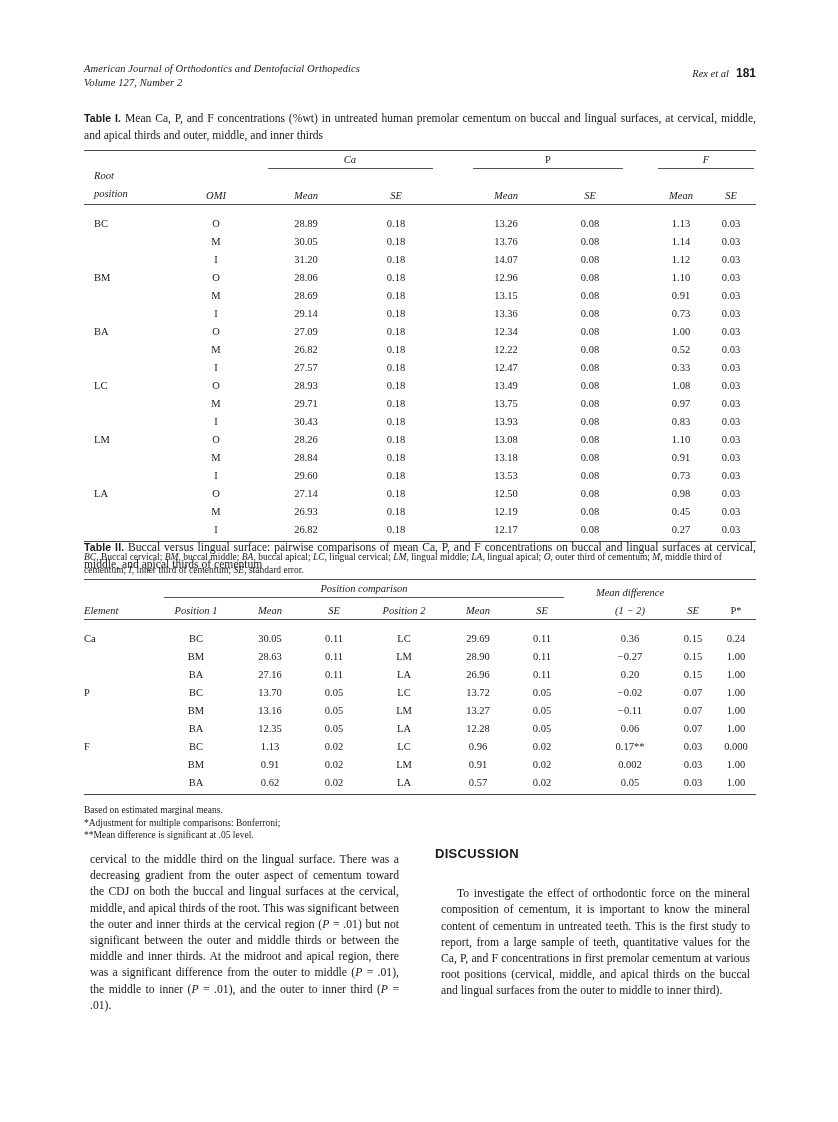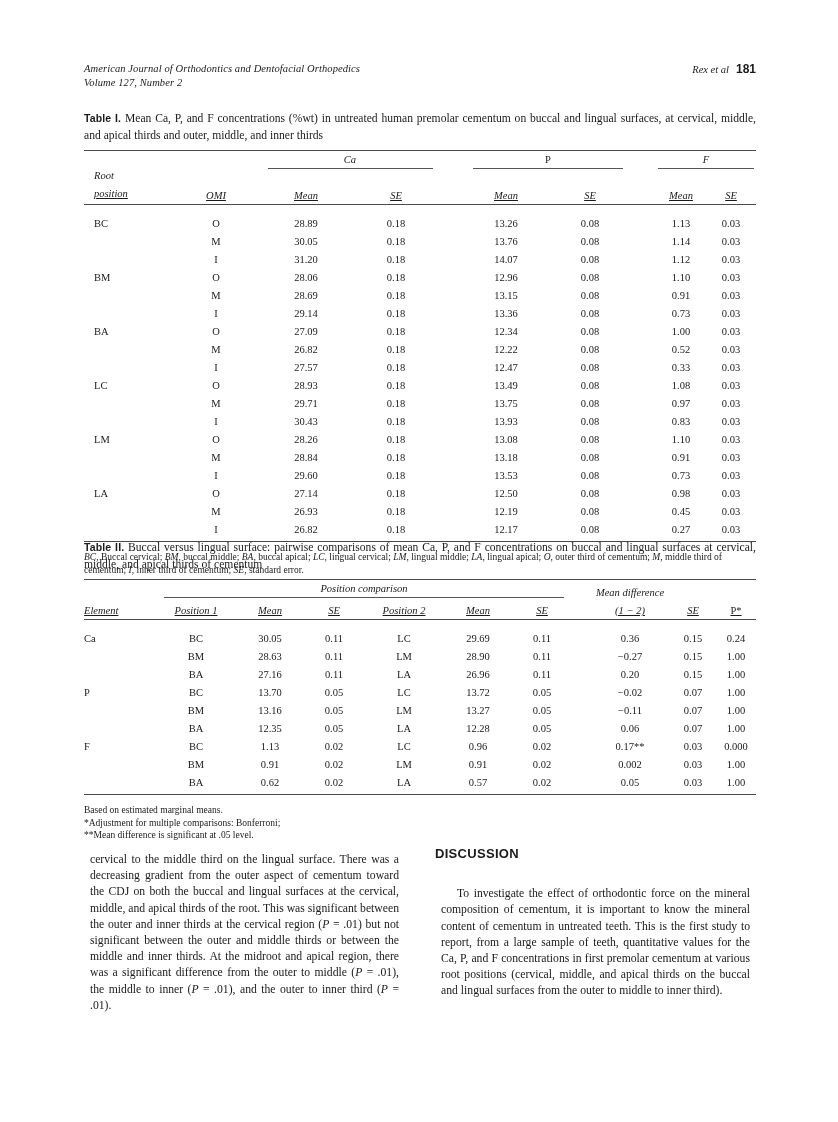--- a/index.html
+++ b/index.html
@@ -34,21 +34,21 @@
     align-items: flex-start;
   }
   .runhead-left {
     font-style: italic;
     font-size: 10.5px;
     line-height: 14px;
     letter-spacing: 0.1px;
   }
   .runhead-right {
     font-size: 10.5px;
-    line-height: 14px;
+    line-height: 22px;
     white-space: nowrap;
   }
   .runhead-right .authors { font-style: italic; }
   .runhead-right .pageno {
     font-family: "Liberation Sans", sans-serif;
     font-weight: bold;
     font-size: 12px;
     margin-left: 7px;
   }
 
@@ -77,21 +77,21 @@
   }
   table.data td, table.data th {
     padding: 0;
     font-weight: normal;
     vertical-align: bottom;
   }
 
   .rule-thick { border-top: 1.6px solid #4a4a4a; }
 
   tr.head-top td { height: 16px; padding-top: 2px; }
-  tr.head-bot td { height: 17px; padding-top: 1px; padding-bottom: 3px; text-decoration: underline; }
+  tr.head-bot td { height: 17px; padding-top: 1px; padding-bottom: 3px; }
 
   .grp-title {
     font-style: italic;
     font-size: 10.5px;
     text-align: center;
   }
   .grp-title.roman { font-style: normal; }
   .grp-underline {
     display: block;
     border-bottom: 1px solid #555;

